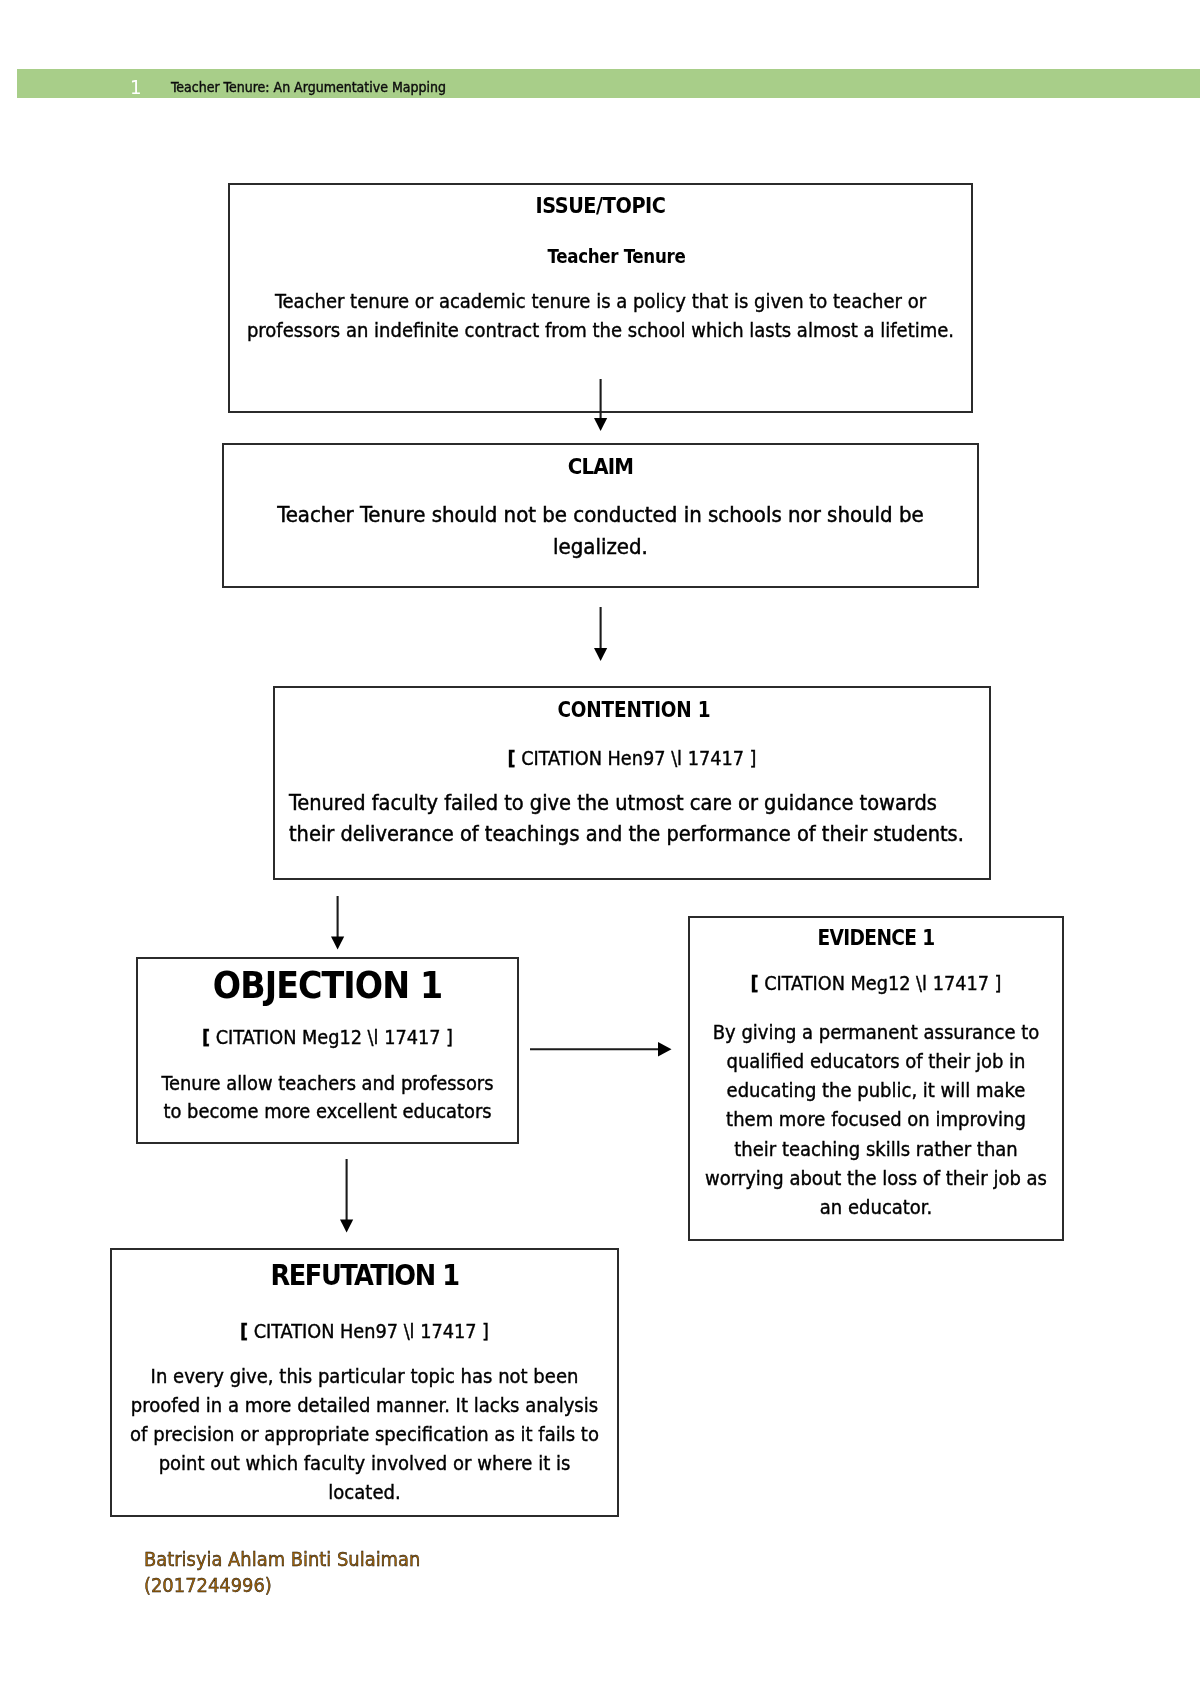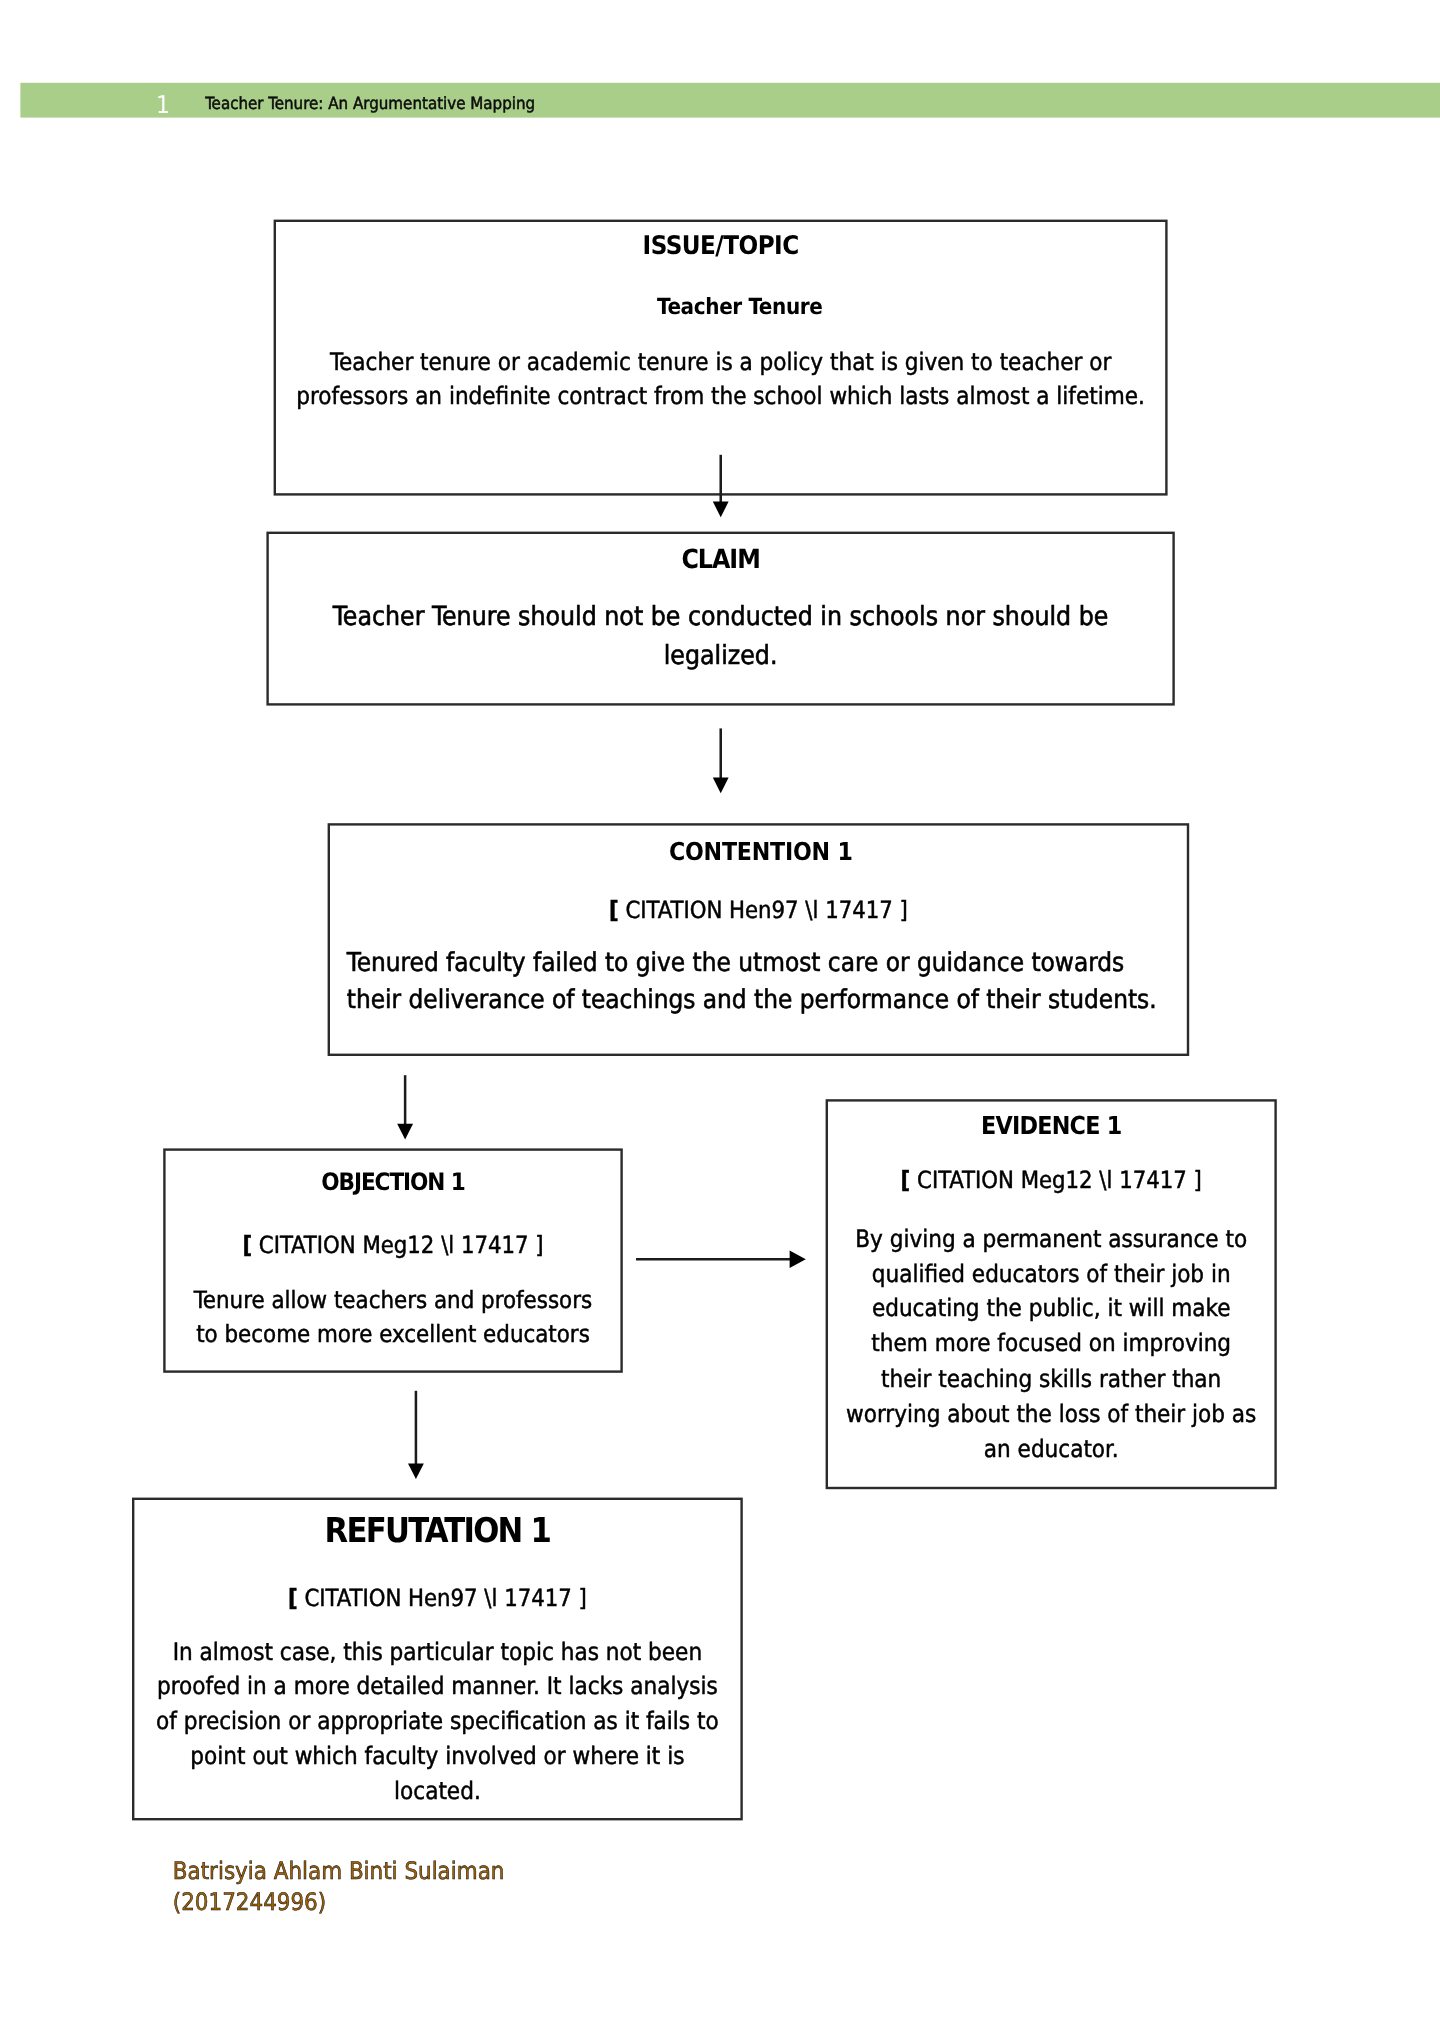--- a/index.html
+++ b/index.html
@@ -41,21 +41,21 @@
 
   
   #box-cont{left:241px;top:686px;width:718px;height:194px;margin-left:32px;}
   #box-cont .ttl{font-size:20.51px;line-height:24px;margin-top:10px;letter-spacing:-0.17px;padding-left:4px;}
   #box-cont .cit{font-size:19.7px;line-height:24px;margin-top:25px;}
   #box-cont .bd{font-size:21.6px;line-height:31px;margin-top:16px;padding:0 0 0 14px;text-align:left;
                 -webkit-text-stroke:0.45px #000;}
 
   
   #box-obj{left:136px;top:957px;width:383px;height:187px;}
-  #box-obj .ttl{font-size:20px;line-height:31px;margin-top:11px;letter-spacing:-0.89px;}
+  #box-obj .ttl{font-size:37px;line-height:31px;margin-top:11px;letter-spacing:-0.89px;}
   #box-obj .cit{font-size:19.7px;line-height:24px;margin-top:25px;}
   #box-obj .bd{font-size:19.85px;line-height:27.5px;margin-top:20px;padding:0 3px;}
 
   
   #box-evi{left:688px;top:916px;width:376px;height:325px;}
   #box-evi .ttl{font-size:20.65px;line-height:24px;margin-top:7.5px;letter-spacing:-0.63px;}
   #box-evi .cit{font-size:19.7px;line-height:24px;margin-top:22px;}
   #box-evi .bd{font-size:20px;line-height:29.33px;margin-top:22px;padding:0 3px;}
 
   
@@ -126,21 +126,21 @@
         <div>their teaching skills rather than</div>
         <div>worrying about the loss of their job as</div>
         <div>an educator.</div>
       </div>
   </div>
 
   <div class="node" id="box-ref">
     <div class="ttl">REFUTATION 1</div>
     <div class="cit"><b>[</b><span> CITATION Hen97 \l 17417 ]</span></div>
     <div class="bd">
-        <div>In almost case, this particular topic has not been</div>
+        <div>In every give, this particular topic has not been</div>
         <div>proofed in a more detailed manner. It lacks analysis</div>
         <div>of precision or appropriate specification as it fails to</div>
         <div>point out which faculty involved or where it is</div>
         <div>located.</div>
       </div>
   </div>
 
   <svg class="arrow" id="arrow-issue-claim" style="left:587px;top:379px;width:27px;height:56px" viewBox="0 0 27 56">
     <line x1="13.6" y1="0" x2="13.6" y2="40" stroke="#1b1b1b" stroke-width="2.1"></line>
     <polygon points="13.6,52 7,39 20.2,39" fill="#000000"></polygon>

